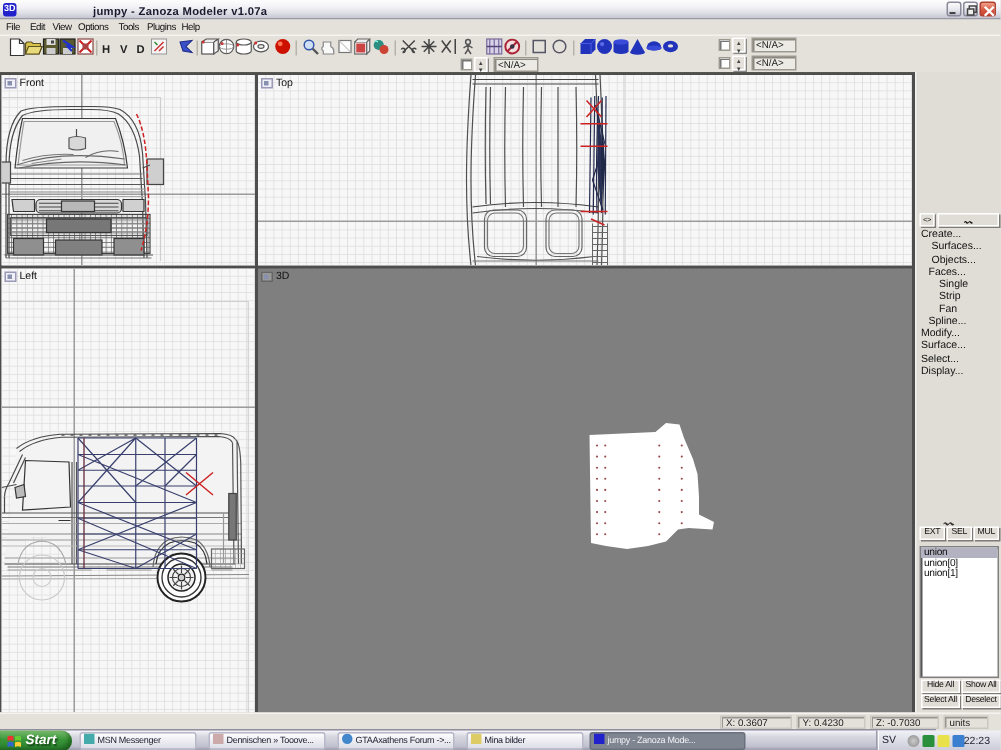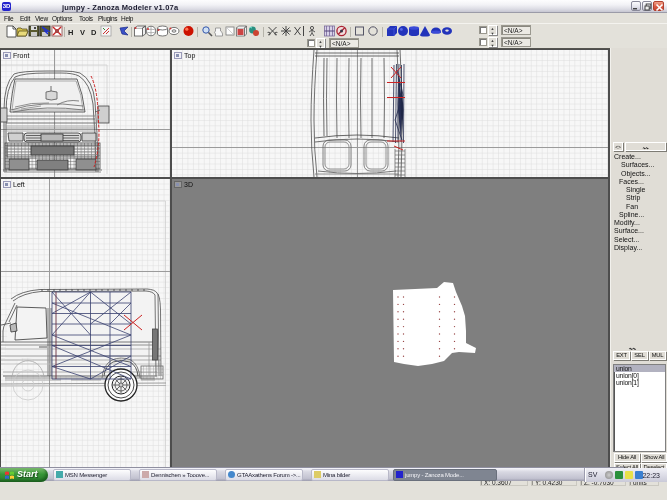--- a/index.html
+++ b/index.html
@@ -40,21 +40,21 @@
 .rbtn{position:absolute;background:#e0ddd6;border:1px solid #fff;box-shadow:1px 1px 0 #7d7b74;font-size:5.8px;letter-spacing:-0.2px;text-align:center;color:#111;}
 #rmenu{position:absolute;left:1px;top:105px;width:56px;font-size:7px;color:#111;}
 #rmenu div{height:8.25px;line-height:8.25px;white-space:nowrap;}
 #rlist{position:absolute;left:2px;top:316px;width:53px;height:88px;background:#fff;border:1px solid #808080;box-shadow:inset 1px 1px 0 #555;font-size:6.8px;letter-spacing:-0.2px;color:#111;}
 #rlist div{height:7px;line-height:7px;padding-left:2px;}
 #rlist div.sel{background:#b2b2c0;}
 
 #statusbar{position:absolute;left:0;top:475px;width:667px;height:11px;background:#e3e1da;border-top:1px solid #f4f3ef;font-size:6.5px;color:#222;}
 .sfield{position:absolute;top:1px;height:9px;border:1px solid #cac8c0;box-shadow:inset 1px 1px 0 #989690;padding:1px 0 0 3px;}
 
-#taskbar{position:absolute;left:0;top:467px;width:624px;height:14px;
+#taskbar{position:absolute;left:0;top:486px;width:624px;height:14px;
  background:linear-gradient(to bottom,#f5f5fa 0%,#d8d8e2 30%,#c2c2d0 80%,#9c9cae 100%);border-top:1px solid #8f8fa0;}
 #startbtn{position:absolute;left:0;top:0;width:48px;height:14px;border-radius:0 7px 7px 0;
  background:linear-gradient(to bottom,#7aba6e 0%,#379637 45%,#2a7e2f 100%);
  box-shadow:inset -2px -2px 3px rgba(0,40,0,.4);}
 #startbtn span{position:absolute;left:17px;top:1px;color:#fff;font-size:9px;font-weight:bold;font-style:italic;text-shadow:1px 1px 1px rgba(0,0,0,.5);}
 .tbtn{position:absolute;top:1px;width:78px;height:12px;border-radius:2px;border:1px solid #b8b8c8;
  background:linear-gradient(to bottom,#fdfdfe,#dcdce6);font-size:6px;letter-spacing:-0.2px;color:#223;line-height:11px;white-space:nowrap;overflow:hidden;}
 .tbtn .ti{display:inline-block;width:7px;height:7px;margin:0 2px 0 2px;vertical-align:-1px;}
 #tray{position:absolute;left:584px;top:0;width:83px;height:14px;
  background:linear-gradient(to bottom,#f0f0f6,#cacad8);border-left:1px solid #9c9cae;box-shadow:inset 1px 0 0 #fff;}

